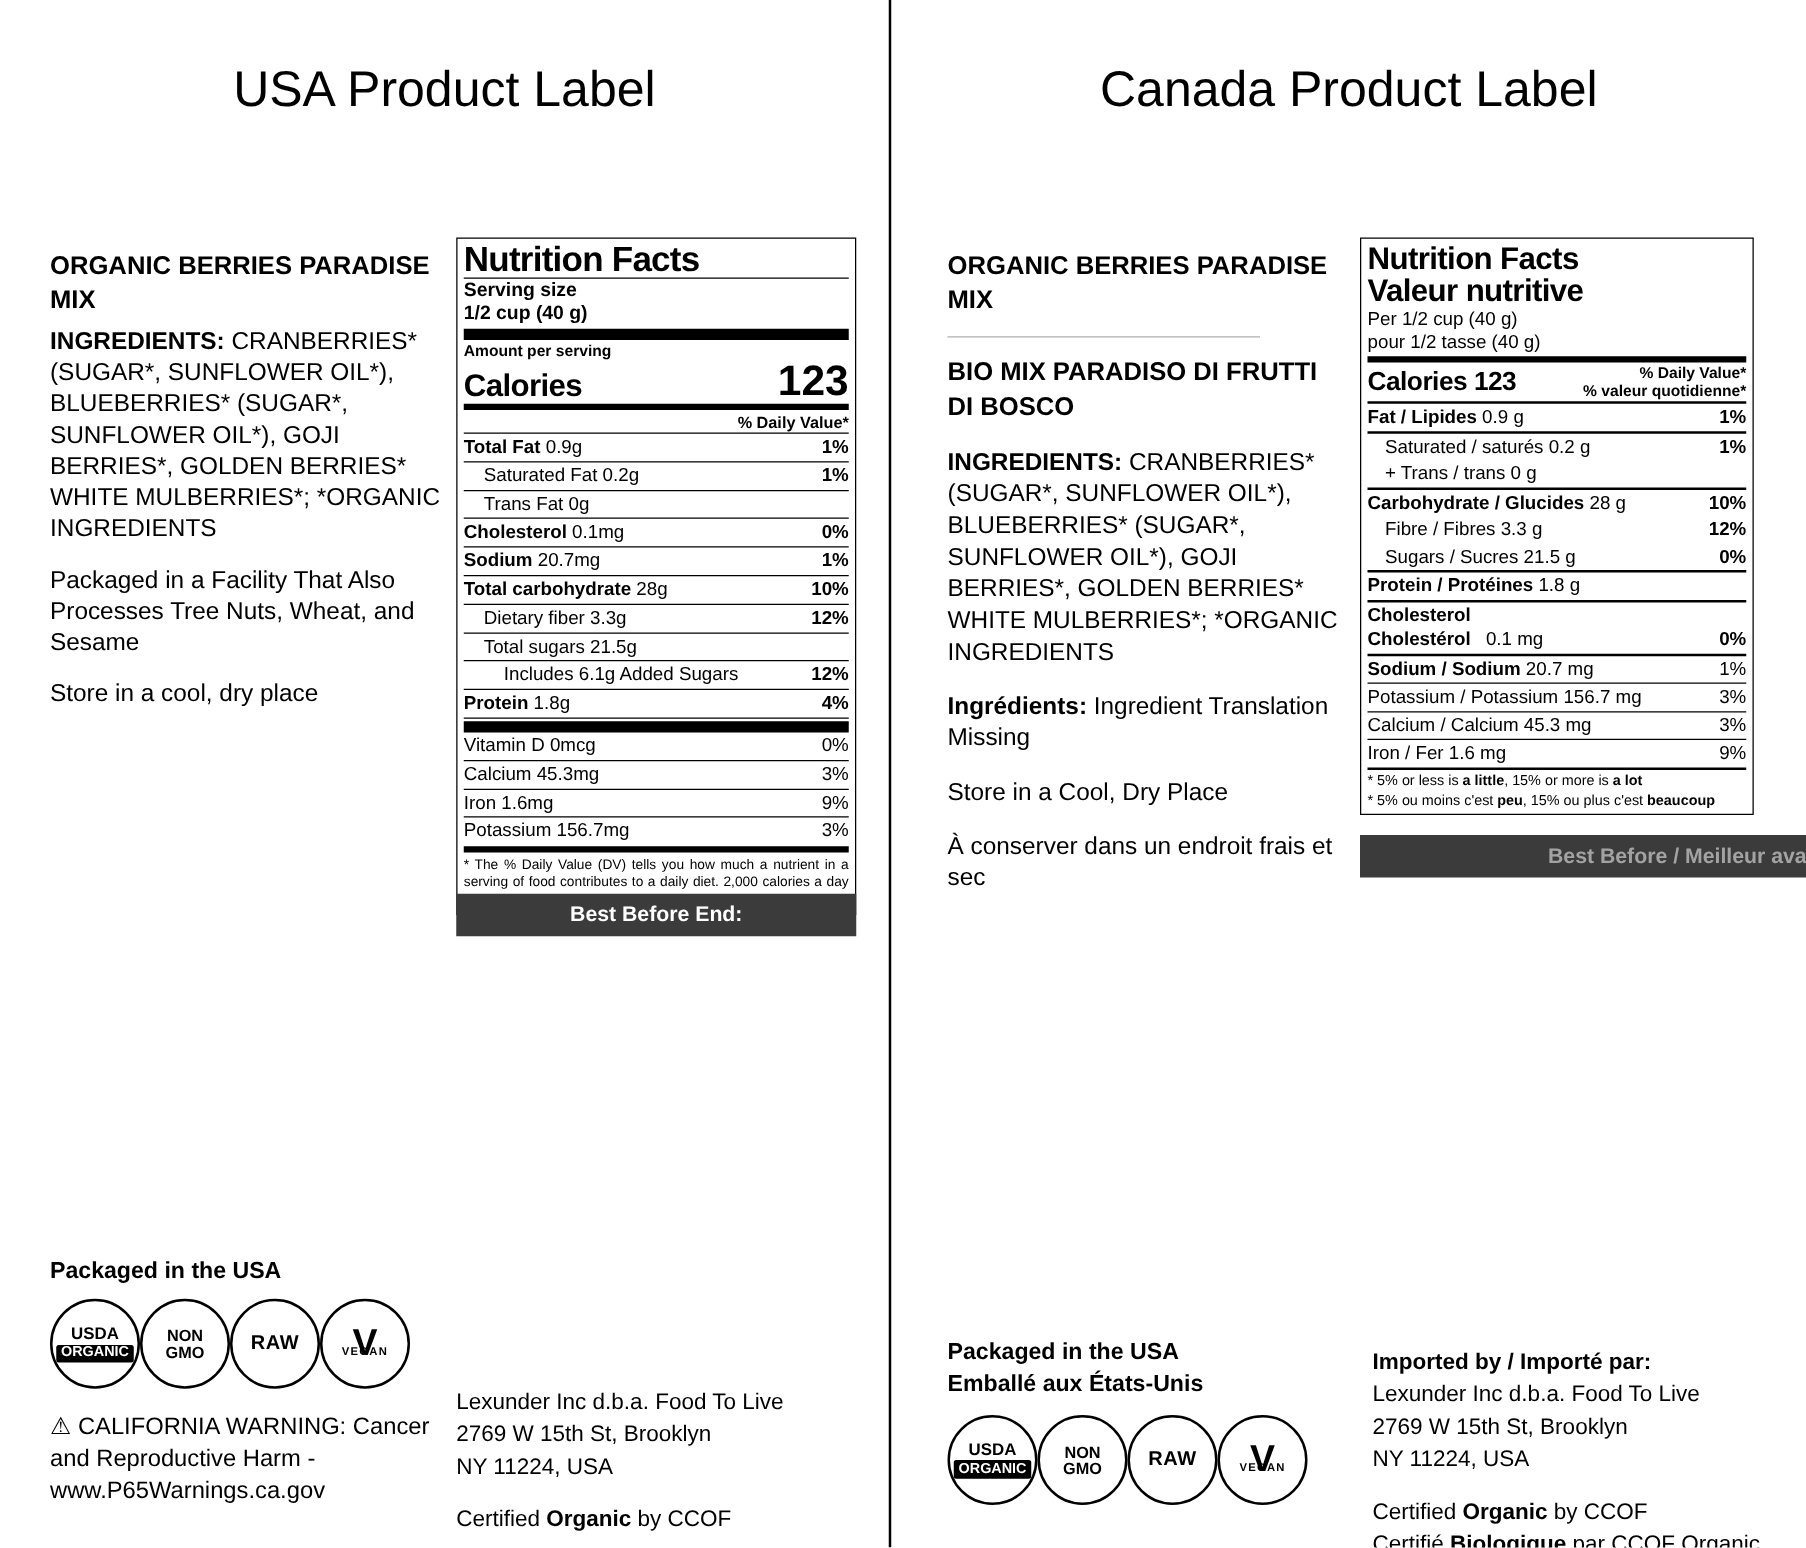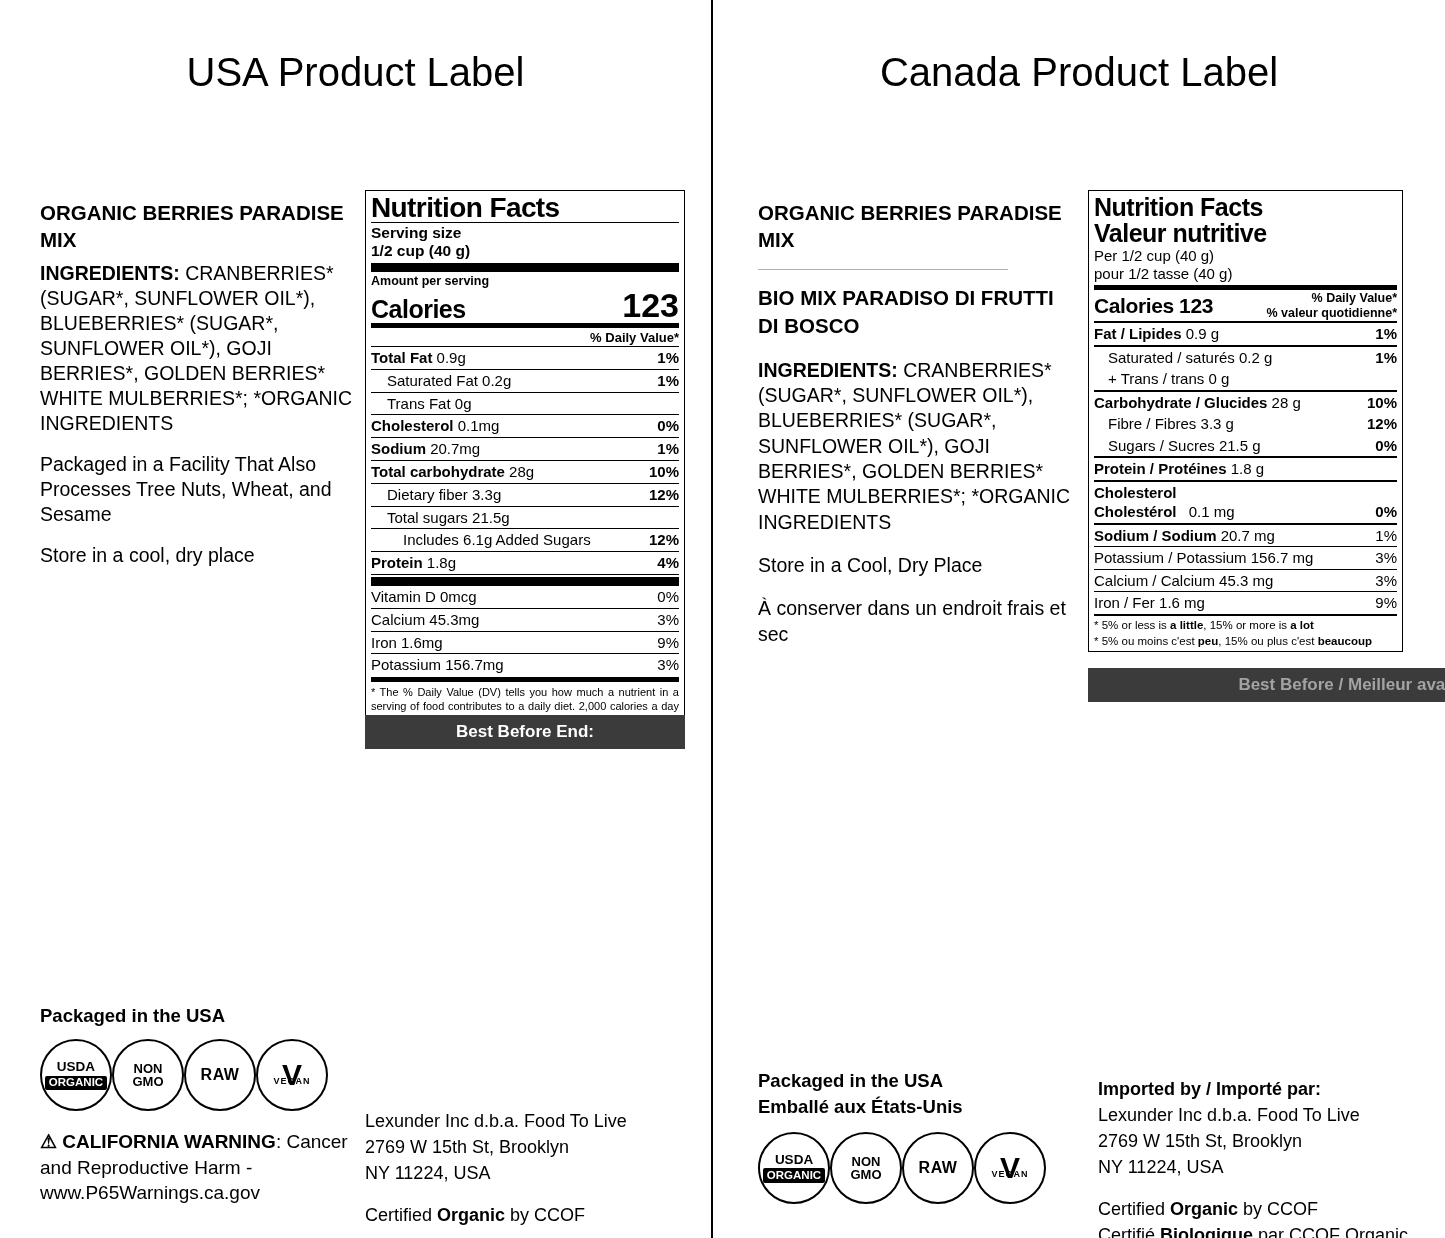--- a/index.html
+++ b/index.html
@@ -74,21 +74,21 @@
     font-weight:bold; line-height:1.0; text-align:center; position:relative;
   }
   .seal .s1 { font-size:13px; }
   .seal .s2 { font-size:13px; }
   .seal.usda .s1 { font-size:13.5px; }
   .seal.usda .s2 { font-size:11.5px; background:#000; color:#fff; padding:1.5px 4px; margin-top:2px; border-radius:2px;}
   .seal.raw .s1 { font-size:16px; letter-spacing:0.5px;}
   .seal.vegan .vletter { font-size:30px; font-weight:bold; line-height:1; }
   .seal.vegan .vword { font-size:9px; letter-spacing:1px; position:absolute; bottom:23px; }
   .warn { margin-top:18px; font-size:19px; line-height:1.35; width:330px;}
-  .warn b { font-weight:bold; }
+  .warn b { font-weight:normal; }
   .addr { position:absolute; left:365px; top:1108px; font-size:18px; line-height:1.45; }
   .addr .certline { margin-top:16px; }
 
   
   .can-body { position:absolute; top:190px; left:0; width:733px; }
   .can-left { position:absolute; left:45px; top:10px; width:320px; font-size:19.5px; line-height:1.3;}
   .can-left .big { font-weight:bold; font-size:20.5px; line-height:1.3;}
   .can-left .sep { border-top:1px solid #b0b0b0; margin:16px 0 14px 0; width:250px;}
   .can-left .it { font-weight:bold; font-size:20.5px; line-height:1.35;}
   .can-left .p { margin-top:18px; }
@@ -276,20 +276,23 @@
     <div class="page-title">Canada Product Label</div>
 
     <div class="can-body">
       <div class="can-left">
         <div class="big">ORGANIC BERRIES PARADISE MIX</div>
         <div class="sep"></div>
         <div class="it">BIO MIX PARADISO DI FRUTTI DI BOSCO</div>
         <div class="p">
           <b>INGREDIENTS:</b>
           <span>CRANBERRIES* (SUGAR*, SUNFLOWER OIL*), BLUEBERRIES* (SUGAR*, SUNFLOWER OIL*), GOJI BERRIES*, GOLDEN BERRIES* WHITE MULBERRIES*; *ORGANIC INGREDIENTS</span>
+        </div>
+        <div class="p">
+          <b>Ingrédients:</b><span> Ingredient Translation Missing</span>
         </div>
         <div class="p">Store in a Cool, Dry Place</div>
         <div class="p">À conserver dans un endroit frais et sec</div>
       </div>
 
       <div class="nfc">
         <div class="t1">Nutrition Facts</div>
         <div class="t2">Valeur nutritive</div>
         <div class="per">Per 1/2 cup (40 g)</div>
         <div class="per">pour 1/2 tasse (40 g)</div>

